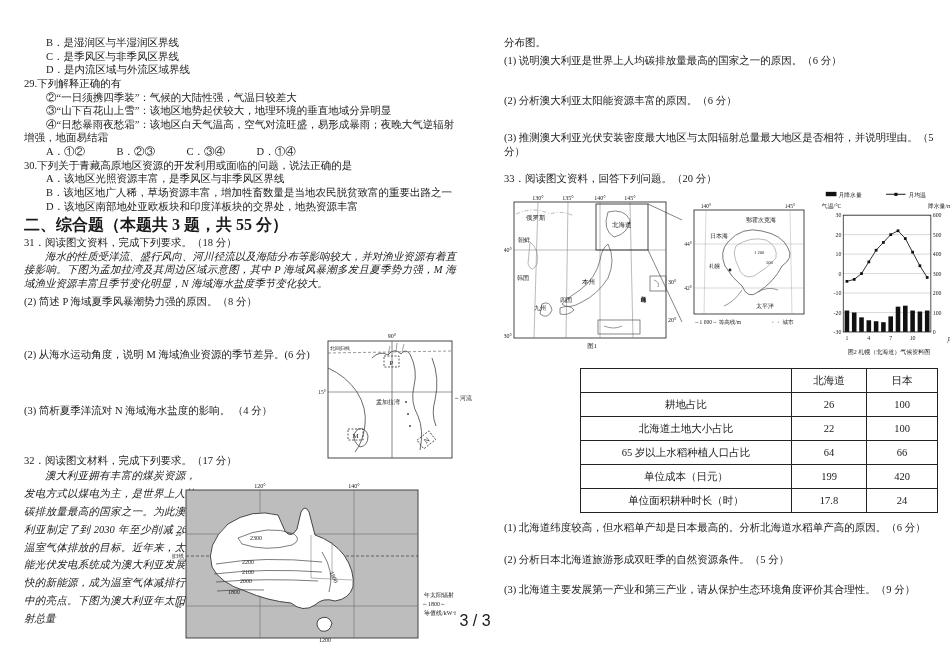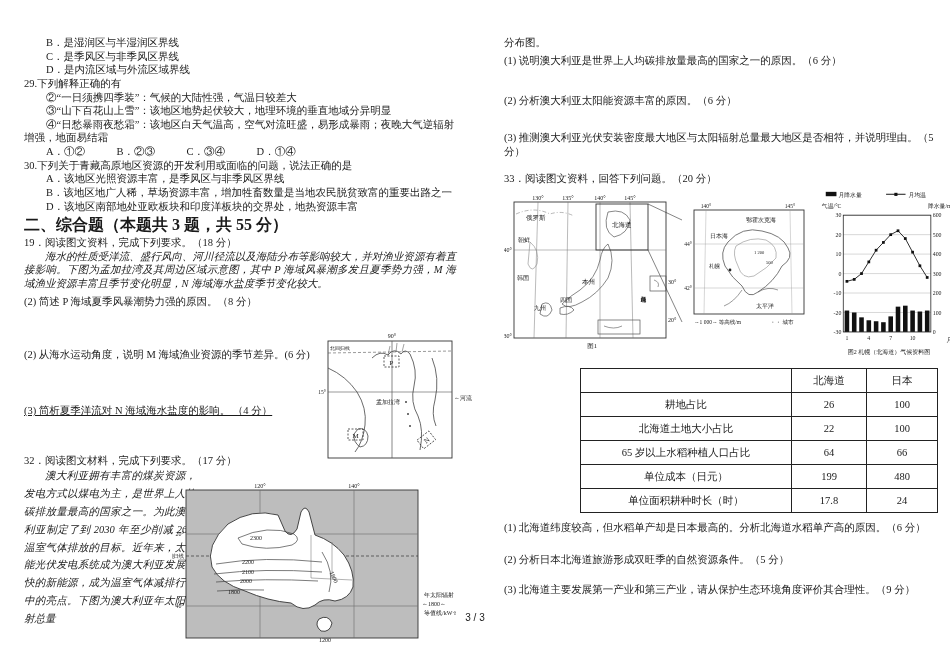--- a/index.html
+++ b/index.html
@@ -17,21 +17,21 @@
   svg{font-family:"Liberation Serif","DejaVu Serif",serif;}
   svg text{fill:#1a1a1a;}
   .map-abs{position:absolute;}
   table.rice{border-collapse:collapse;margin:6px 0 0 76px;font-size:10.5px;}
   table.rice td,table.rice th{border:1px solid #222;text-align:center;font-weight:normal;
         height:23px;padding:0 6px;}
   table.rice td:first-child,table.rice th:first-child{width:198px;}
   table.rice td:nth-child(2),table.rice th:nth-child(2){width:62px;}
   table.rice td:nth-child(3),table.rice th:nth-child(3){width:58px;}
   #footer{position:absolute;left:400px;top:612px;width:150px;text-align:center;
-        font-size:10px;font-family:"Liberation Sans",sans-serif;}
+        font-size:16px;font-family:"Liberation Sans",sans-serif;}
   #q32-material{width:172px;line-height:1.7;}
   .figrow{position:relative;height:172px;margin-top:4px;}
 </style>
 </head>
 <body>
 
 <div id="page">
 
   <div id="left-col" class="col">
     <p class="ind">B．是湿润区与半湿润区界线</p>
@@ -40,25 +40,25 @@
     <p>29.下列解释正确的有</p>
     <p class="ind">②“一日须携四季装”：气候的大陆性强，气温日较差大</p>
     <p class="ind">③“山下百花山上雪”：该地区地势起伏较大，地理环境的垂直地域分异明显</p>
     <p class="ind">④“日愁暴雨夜愁霜”：该地区白天气温高，空气对流旺盛，易形成暴雨；夜晚大气逆辐射增强，地面易结霜</p>
     <p class="ind">A．①②　　　B．②③　　　C．③④　　　D．①④</p>
     <p>30.下列关于青藏高原地区资源的开发利用或面临的问题，说法正确的是</p>
     <p class="ind">A．该地区光照资源丰富，是季风区与非季风区界线</p>
     <p class="ind">B．该地区地广人稀，草场资源丰富，增加牲畜数量是当地农民脱贫致富的重要出路之一</p>
     <p class="ind">D．该地区南部地处亚欧板块和印度洋板块的交界处，地热资源丰富</p>
     <p class="sec">二、综合题（本题共 3 题，共 55 分）</p>
-    <p>19．阅读图文资料，完成下列要求。（18 分）</p>
+    <p>31．阅读图文资料，完成下列要求。（18 分）</p>
     <p class="mat">海水的性质受洋流、盛行风向、河川径流以及海陆分布等影响较大，并对渔业资源有着直接影响。下图为孟加拉湾及其周边区域示意图，其中 P 海域风暴潮多发且夏季势力强，M 海域渔业资源丰富且季节变化明显，N 海域海水盐度季节变化较大。</p>
     <p class="sub narrow" style="margin-bottom:40px;">(2) 简述 P 海域夏季风暴潮势力强的原因。（8 分）</p>
     <p class="sub narrow" style="margin-bottom:42px;">(2) 从海水运动角度，说明 M 海域渔业资源的季节差异。(6 分)</p>
-    <p class="sub narrow" style="margin-bottom:36px;text-decoration:underline;">(3) 简析夏季洋流对 N 海域海水盐度的影响。 （4 分）</p>
+    <p class="sub narrow" style="margin-bottom:36px;">(3) 简析夏季洋流对 N 海域海水盐度的影响。 （4 分）</p>
     <p>32．阅读图文材料，完成下列要求。（17 分）</p>
     <p id="q32-material" class="mat">澳大利亚拥有丰富的煤炭资源，发电方式以煤电为主，是世界上人均碳排放量最高的国家之一。为此澳大利亚制定了到 2030 年至少削减 26%温室气体排放的目标。近年来，太阳能光伏发电系统成为澳大利亚发展最快的新能源，成为温室气体减排行动中的亮点。下图为澳大利亚年太阳辐射总量</p>
 
     <svg class="map-abs" style="left:290px;top:300px;" width="172" height="132" viewBox="0 0 172 132">
       <text x="78" y="8" font-size="6" text-anchor="middle">90°</text>
       <rect x="14" y="11" width="124" height="117" fill="none" stroke="#333" stroke-width="0.9"></rect>
       <line x1="78" y1="11" x2="78" y2="128" stroke="#555" stroke-width="0.7"></line>
       <line x1="14" y1="23" x2="138" y2="21" stroke="#555" stroke-width="0.6" stroke-dasharray="3,2"></line>
       <text x="16" y="20" font-size="5">北回归线</text>
       <line x1="14" y1="62" x2="138" y2="62" stroke="#555" stroke-width="0.6"></line>
@@ -295,21 +295,21 @@
         <td>100</td>
       </tr>
       <tr>
         <td>65 岁以上水稻种植人口占比</td>
         <td>64</td>
         <td>66</td>
       </tr>
       <tr>
         <td>单位成本（日元）</td>
         <td>199</td>
-        <td>480</td>
+        <td>420</td>
       </tr>
       <tr>
         <td>单位面积耕种时长（时）</td>
         <td>17.8</td>
         <td>24</td>
       </tr>
     </tbody>
       </table>
 
     <p style="margin-top:8px;margin-bottom:19px;">(1) 北海道纬度较高，但水稻单产却是日本最高的。分析北海道水稻单产高的原因。（6 分）</p>

